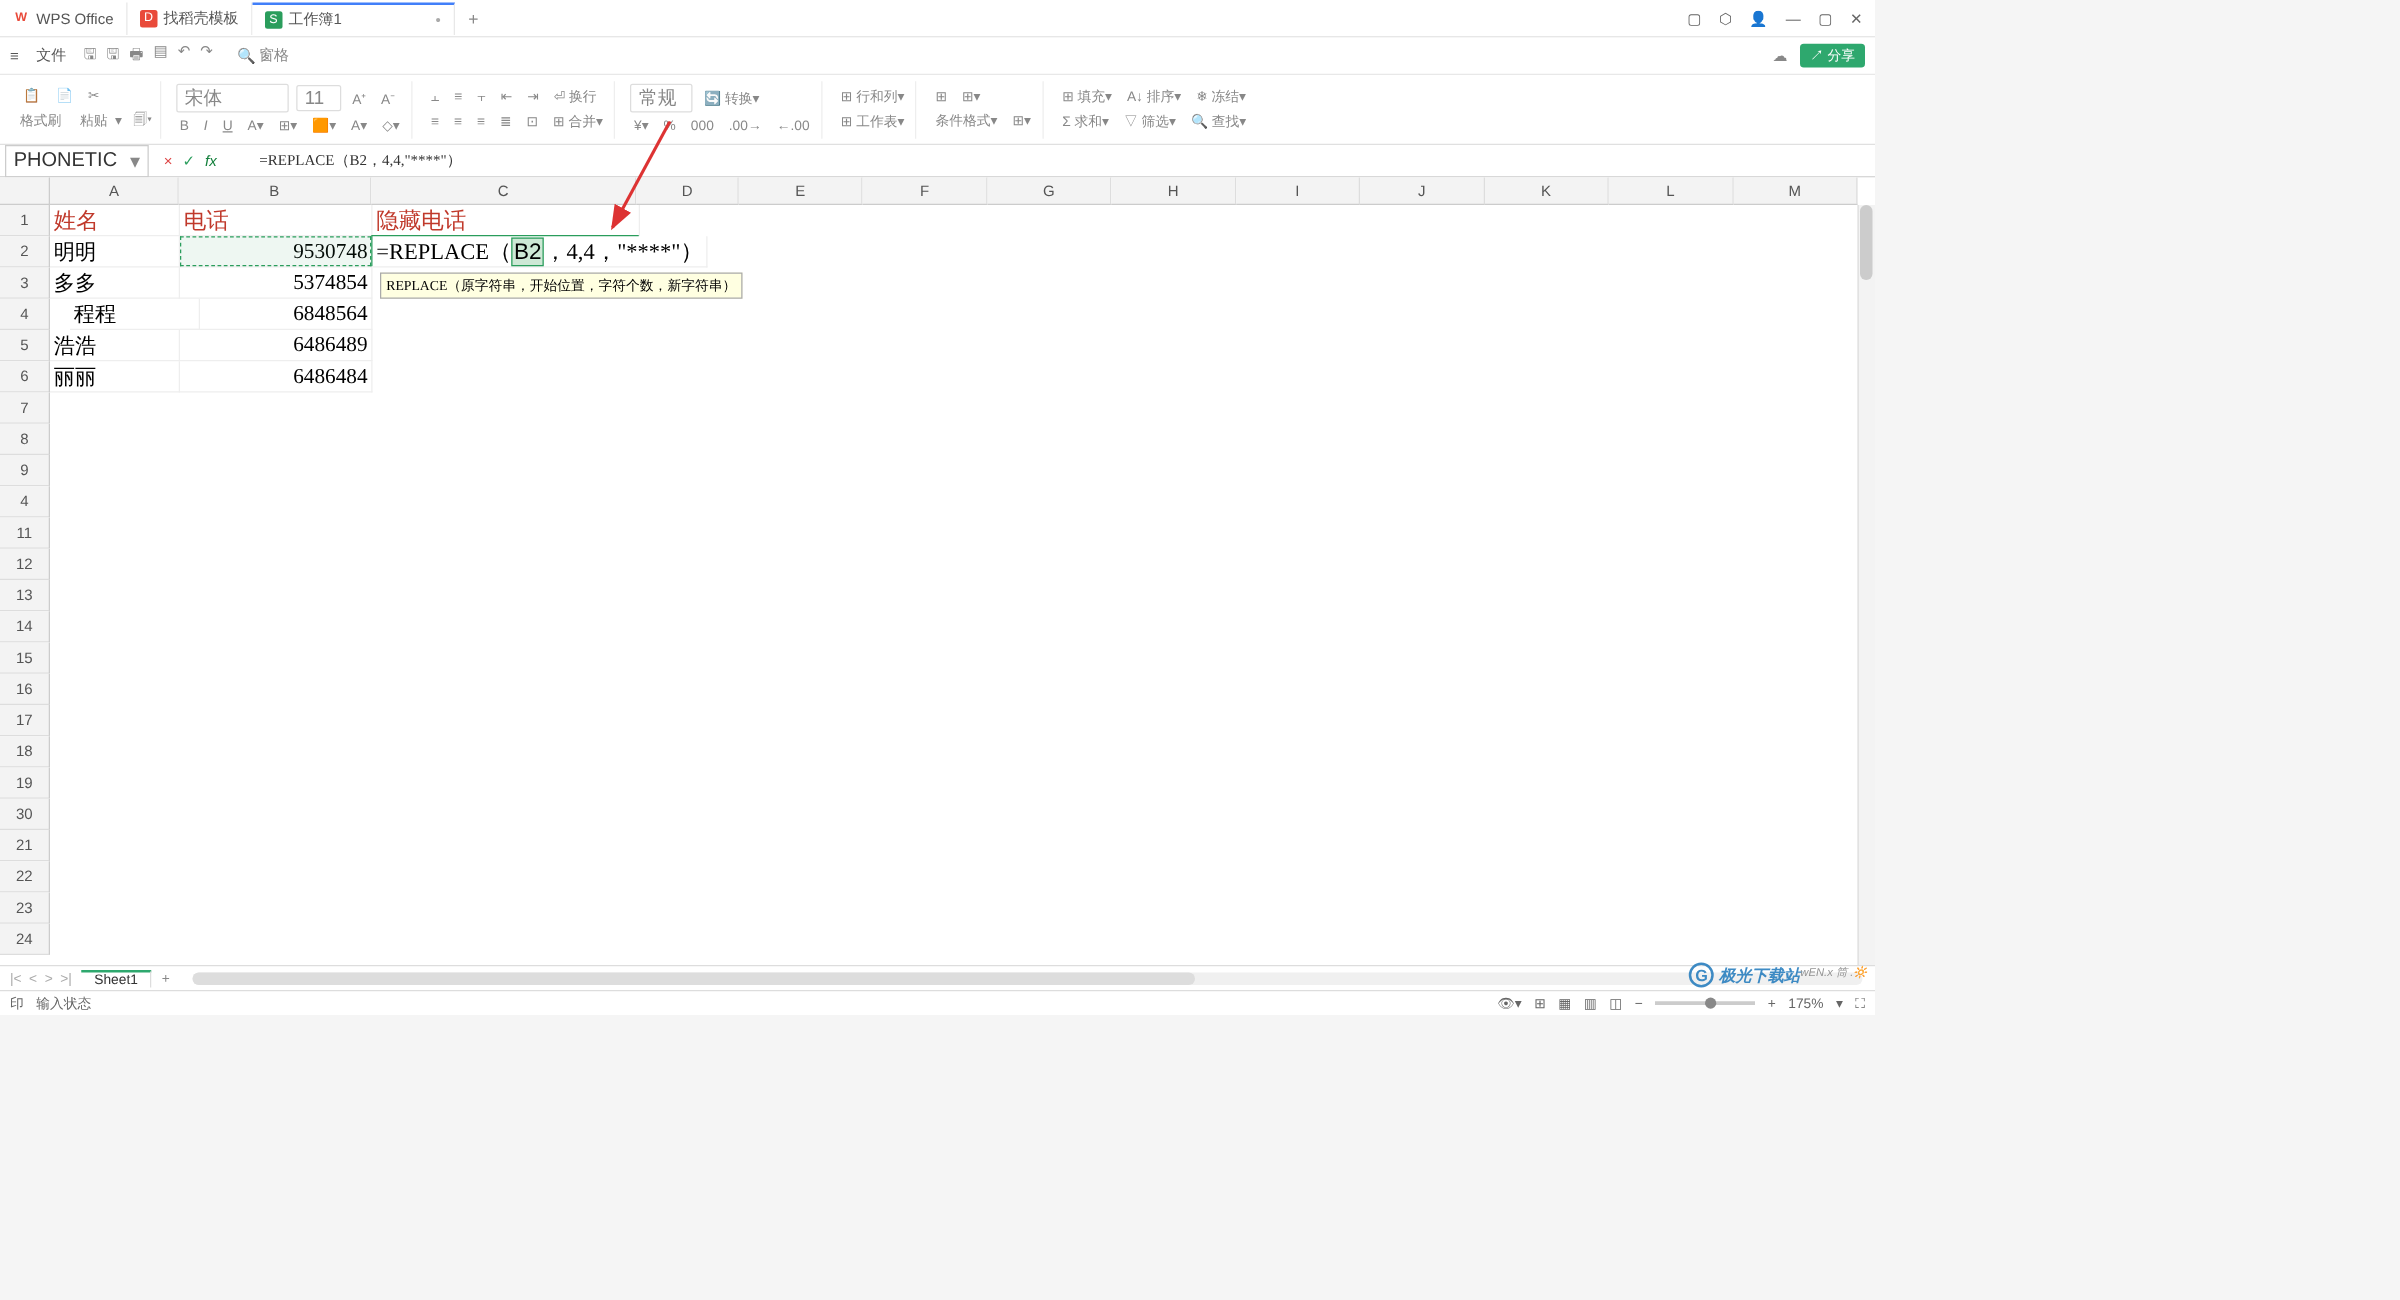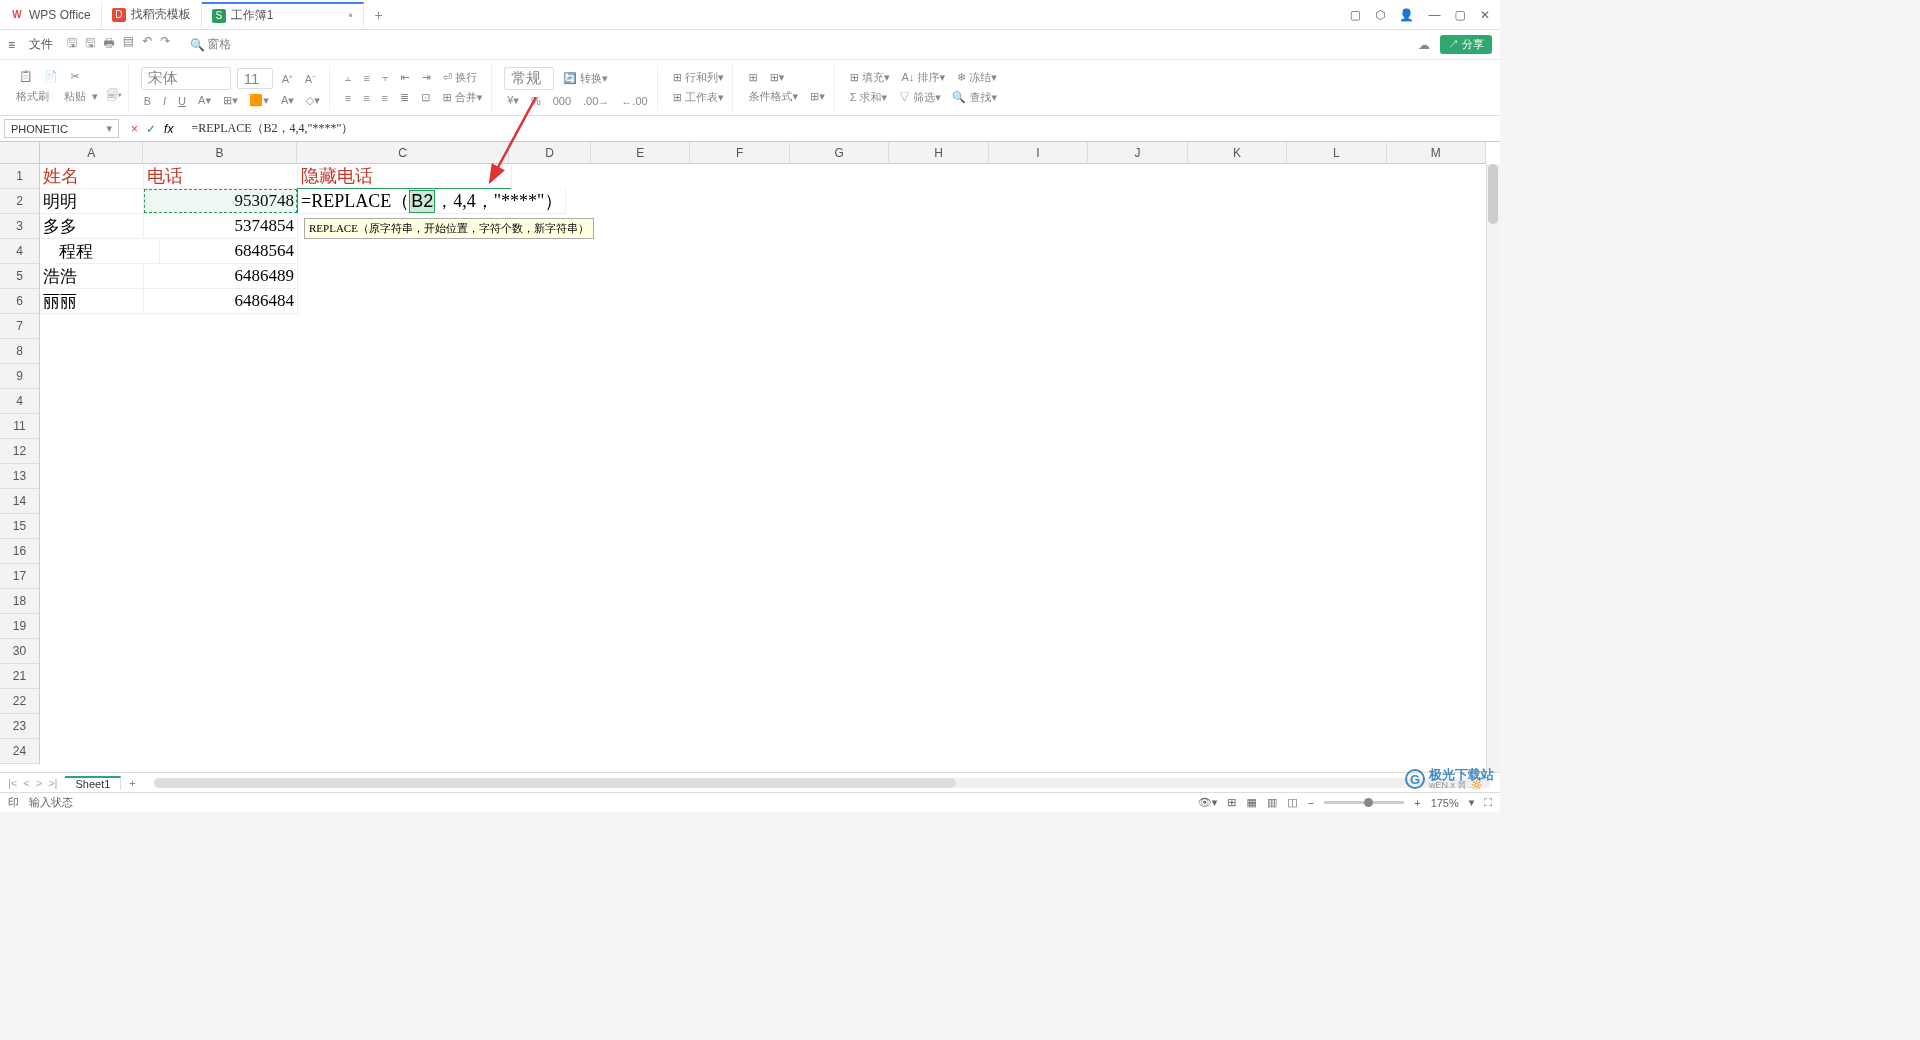--- a/index.html
+++ b/index.html
@@ -32,26 +32,26 @@
 
 .ribbon { height: 56px; background:#fff; display:flex; align-items:center; padding:0 10px; font-size:11px; color:#888; border-bottom:1px solid #e0e0e0; gap:6px;}
 .rgroup { display:flex; flex-direction:column; gap:3px; padding:0 6px; border-right:1px solid #eee; height:46px; justify-content:center;}
 .rgroup.noborder{ border-right:none;}
 .rrow { display:flex; gap:6px; align-items:center;}
 .rbtn { cursor:pointer; padding:1px 3px; border-radius:2px;}
 .rselect { border:1px solid #ddd; padding:1px 6px; border-radius:2px; color:#888; font-size:15px; background:#fff;}
 
 
 .formulabar { height:26px; background:#fff; display:flex; align-items:center; border-bottom:1px solid #ccc; font-size:12px;}
-.namebox { width:115px; border:1px solid #ccc; margin:2px 4px; padding:2px 6px; display:flex; align-items:center; justify-content:space-between; font-size:11px; color:#333;}
+.namebox { width:115px; border:1px solid #ccc; margin:2px 4px; padding:2px 6px; display:flex; align-items:center; justify-content:space-between; font-size:16px; color:#333;}
 .fb-btns { display:flex; gap:8px; padding:0 8px; color:#888;}
 .fb-btns span{cursor:pointer;}
 .fb-x{color:#d44;}
 .fb-check{color:#2a9d5c;}
-.fx { font-style:italic; color:#000000; margin-right:6px;}
+.fx { font-style:italic; color:#15803d; margin-right:22px;}
 .formula-input { flex:1; padding:0 4px; color:#333; font-family: "SimSun", serif;}
 
 
 .grid-area { position:relative; background:#fff; height: calc(100% - 30px - 30px - 56px - 26px - 20px - 20px);}
 .corner { position:absolute; left:0; top:0; width:40px; height:22px; background:#f3f3f3; border-right:1px solid #ccc; border-bottom:1px solid #ccc;}
 .col-headers { position:absolute; left:40px; top:0; right:14px; height:22px; display:flex;}
 .col-h { background:#f3f3f3; border-right:1px solid #ddd; border-bottom:1px solid #ccc; text-align:center; font-size:12px; color:#555; line-height:22px;}
 .row-headers { position:absolute; left:0; top:22px; width:40px;}
 .row-h { background:#f3f3f3; border-right:1px solid #ccc; border-bottom:1px solid #ddd; text-align:center; font-size:12px; color:#555; line-height:25px; height:25px;}
 .cells { position:absolute; left:40px; top:22px; right:14px; bottom:0;}
@@ -347,17 +347,17 @@
       </div>
     <span>+</span>
     <span>175%</span>
     <span>▾</span>
     <span>⛶</span>
   </div>
 </div>
 
 <div class="watermark">
   <span class="wlogo">G</span>
-  <span style="display:flex;flex-direction:column;line-height:1;">
+  <span style="display:flex;flex-direction:row;line-height:1;font-style:italic;">
     <span style="font-weight:bold">极光下载站</span>
     <span style="font-size:9px;color:#888">w<span>EN</span>.x 筒 .🔆</span>
   </span>
 </div>
 
 </body></html>

